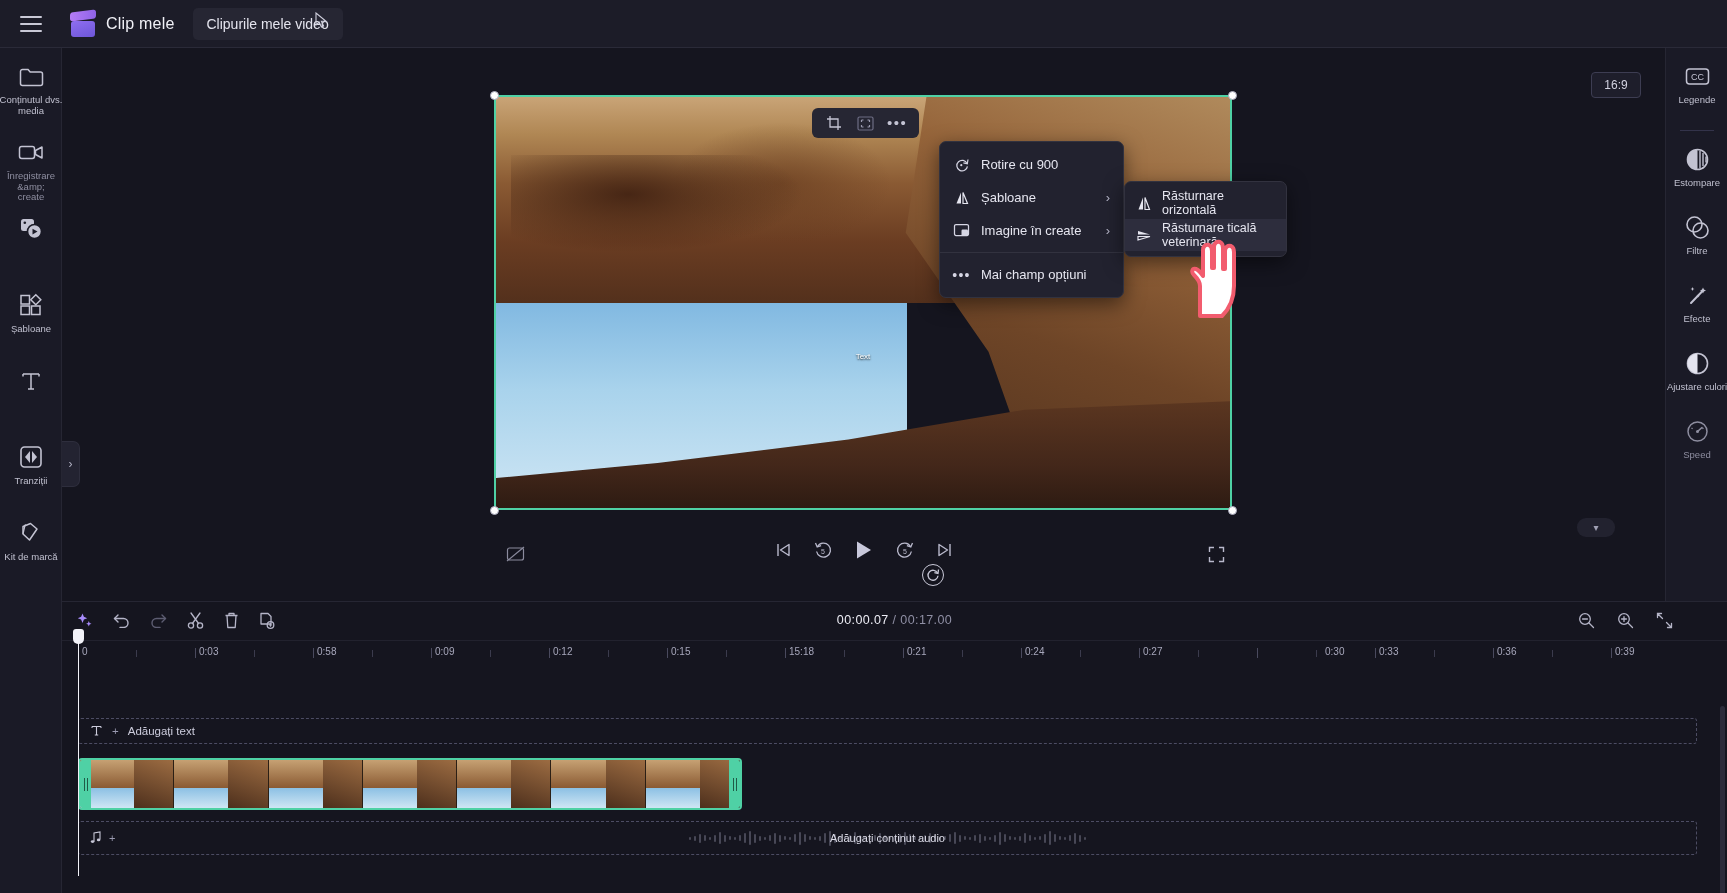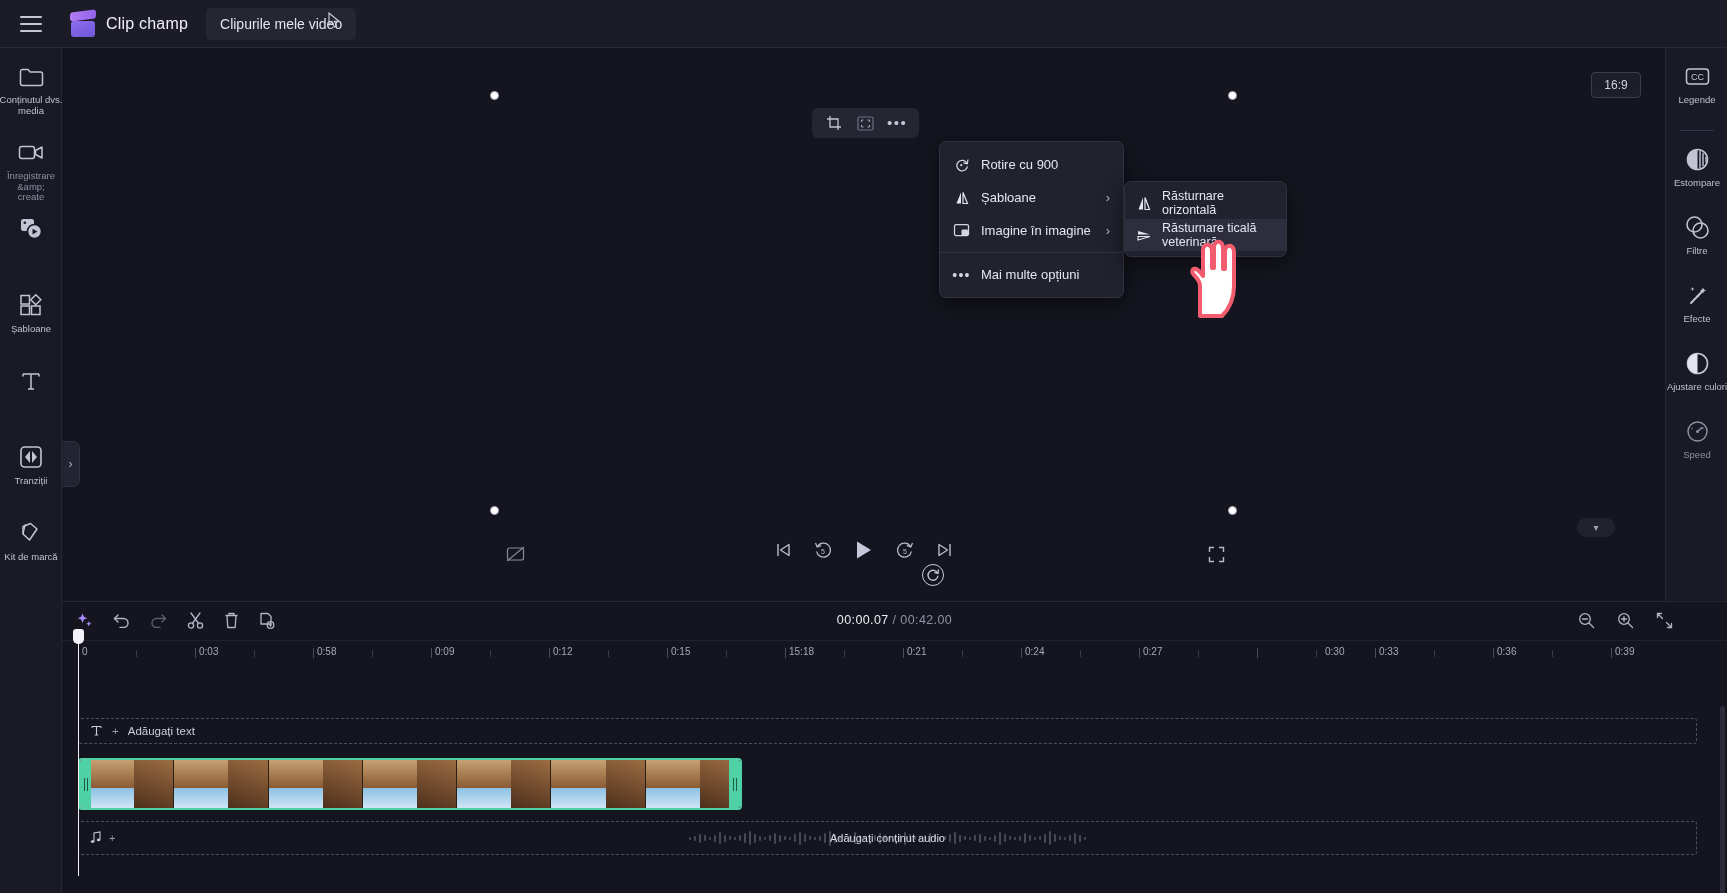--- a/index.html
+++ b/index.html
@@ -264,21 +264,21 @@
     <div class="hamburger">
         <i></i>
         <i></i>
         <i></i>
       </div>
     <div class="brand">
       <div class="brand-logo">
         <div class="top"></div>
           <div class="bot"></div>
       </div>
-      <span class="brand-name">Clip champ</span>
+      <span class="brand-name">Clip mele</span>
     </div>
     <div class="proj-tab">
       <span>Clipurile mele video</span>
       <svg class="cursor-arrow" viewBox="0 0 14 16">
         <path d="M1 1 L1 13 L4.2 10.2 L6.4 15 L8.6 14 L6.4 9.3 L11 9.3 Z" fill="none" stroke="#cfcfdd" stroke-width="1.1"></path>
       </svg>
     </div>
   </div>
 
   <div class="left-rail">
@@ -453,20 +453,31 @@
         <svg width="17" height="15" viewBox="0 0 17 15">
           <rect x="1" y="1" width="15" height="13" rx="1.5" fill="none" stroke="#6d6d84" stroke-width="1.2"></rect>
           <path d="M4.5 4 L4.5 6 M4.5 4 L6.5 4 M12.5 4 L12.5 6 M12.5 4 L10.5 4 M4.5 11 L4.5 9 M4.5 11 L6.5 11 M12.5 11 L12.5 9 M12.5 11 L10.5 11" stroke="#9a9ab0" stroke-width="1.2"></path>
         </svg>
       </div>
       <div class="ft-btn">
         <span style="letter-spacing:1.5px;font-size:15px;line-height:8px;">•••</span>
       </div>
     </div>
 
+    <div class="video-frame">
+      <div class="video-img">
+        <div class="sky"></div>
+        <div class="rock-top"></div>
+        <div class="rock-shade2"></div>
+        <div class="rock-shade1"></div>
+        <div class="rock-right"></div>
+        <div class="rock-bottom"></div>
+      </div>
+      <div class="video-caption">Text</div>
+    </div>
 
     <div class="handle h-tl"></div>
     <div class="handle h-tr"></div>
     <div class="handle h-bl"></div>
     <div class="handle h-br"></div>
 
     <div class="rotate-knob">
       <svg width="14" height="14" viewBox="0 0 14 14">
         <path d="M11.5 5 A5 5 0 1 0 12 7.8" fill="none" stroke="#c9c9d8" stroke-width="1.3"></path>
         <path d="M12.5 1.5 L12 5.4 L8.4 4.6" fill="none" stroke="#c9c9d8" stroke-width="1.3"></path>
@@ -497,29 +508,29 @@
         <span class="ctx-caret">›</span>
       </div>
 
       <div class="ctx-item">
         <span class="ctx-ico">
           <svg width="17" height="15" viewBox="0 0 17 15">
             <path d="M1.5 3 a1.5 1.5 0 0 1 1.5-1.5 h11 a1.5 1.5 0 0 1 1.5 1.5 v8 a1.5 1.5 0 0 1-1.5 1.5 h-11 a1.5 1.5 0 0 1-1.5-1.5 z" fill="none" stroke="#d6d6e4" stroke-width="1.25"></path>
             <rect x="8.5" y="6.5" width="6.5" height="6" rx="1.2" fill="#d6d6e4"></rect>
           </svg>
         </span>
-        <span>Imagine în imagine</span>
+        <span>Imagine în create</span>
         <span class="ctx-caret">›</span>
       </div>
 
       <div class="ctx-sep"></div>
 
       <div class="ctx-item">
         <span class="ctx-ico" style="letter-spacing:1.3px;font-size:14px;line-height:6px;">•••</span>
-        <span>Mai multe opțiuni</span>
+        <span>Mai champ opțiuni</span>
       </div>
     </div>
 
     <div class="ctx-sub">
       <div class="ctx-item">
         <span class="ctx-ico">
           <svg width="16" height="15" viewBox="0 0 16 15">
             <path d="M7 1.5 L7 13.5 L2.5 13.5 Z" fill="#e6e6f0"></path>
             <path d="M9 1.5 L9 13.5 L13.5 13.5 Z" fill="none" stroke="#e6e6f0" stroke-width="1.2"></path>
           </svg>
@@ -629,21 +640,21 @@
         <svg width="16" height="17" viewBox="0 0 16 17">
           <path d="M2 1.5 L9 1.5 L12 4.5 L12 12 L2 12 Z" fill="none" stroke="#b5b5c8" stroke-width="1.3" stroke-linejoin="round"></path>
           <circle cx="11.5" cy="13" r="3.3" fill="none" stroke="#b5b5c8" stroke-width="1.3"></circle>
           <path d="M11.5 11.3 L11.5 14.7 M9.8 13 L13.2 13" stroke="#b5b5c8" stroke-width="1.2"></path>
         </svg>
       </div>
 
       <div class="tl-time">
         <span class="cur">00:00.07</span>
         <span class="tot">/</span>
-        <span class="tot">00:42.00</span>
+        <span class="tot">00:17.00</span>
       </div>
 
       <div class="tl-right">
         <div class="tl-ic">
           <svg width="17" height="17" viewBox="0 0 17 17">
             <circle cx="7" cy="7" r="5.3" fill="none" stroke="#b5b5c8" stroke-width="1.3"></circle>
             <path d="M11 11 L15.5 15.5 M4.6 7 L9.4 7" stroke="#b5b5c8" stroke-width="1.3" stroke-linecap="round"></path>
           </svg>
         </div>
         <div class="tl-ic">

